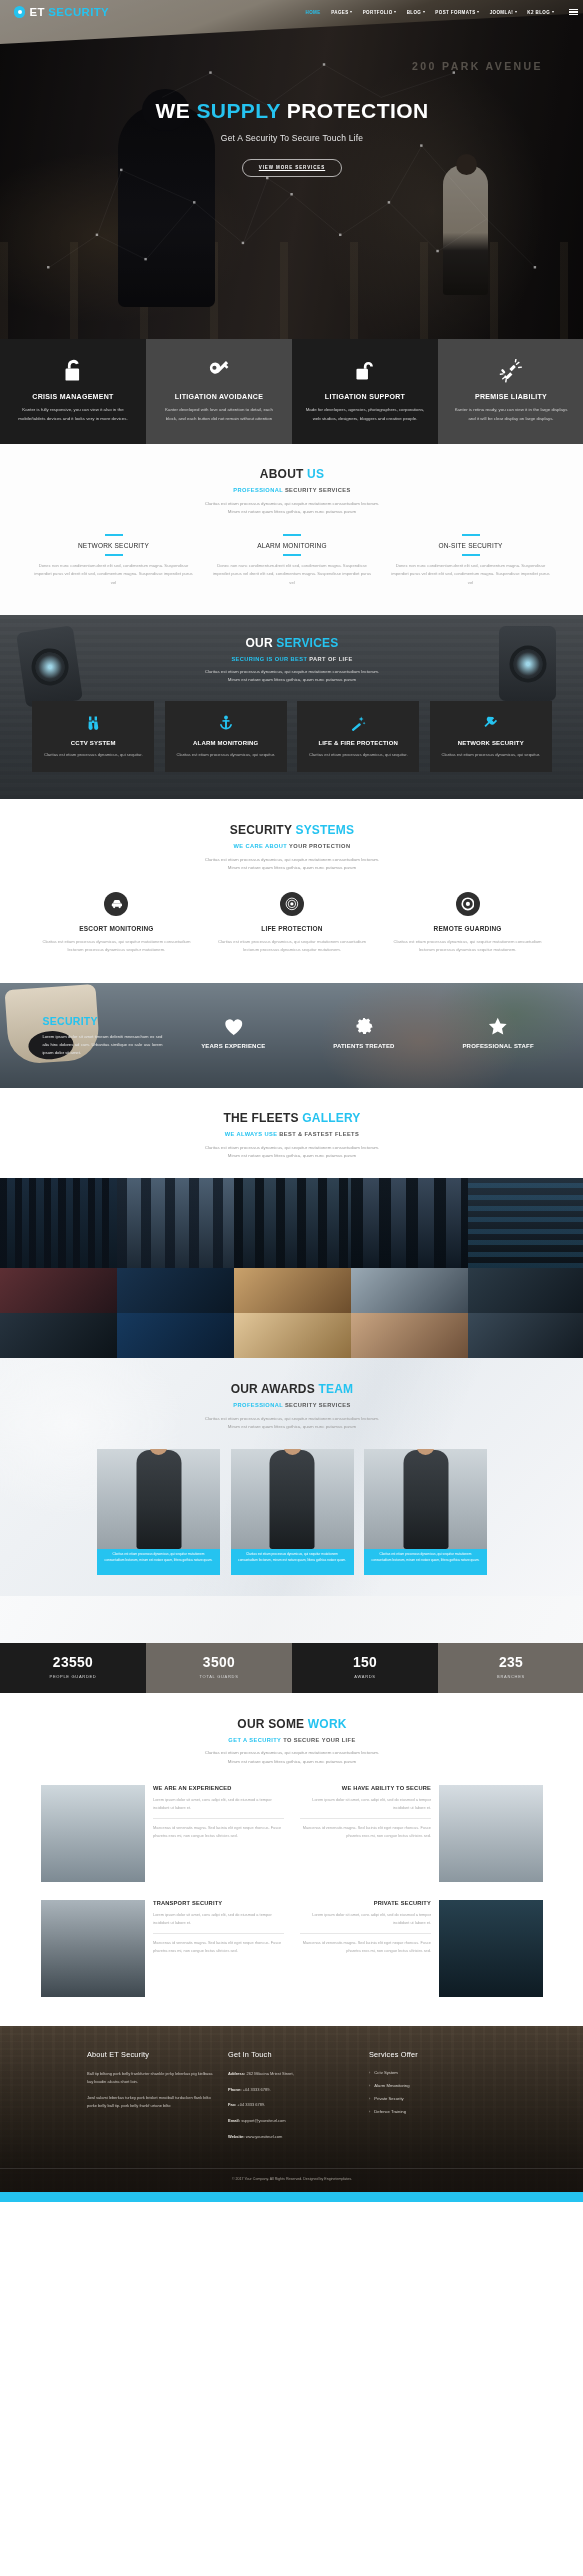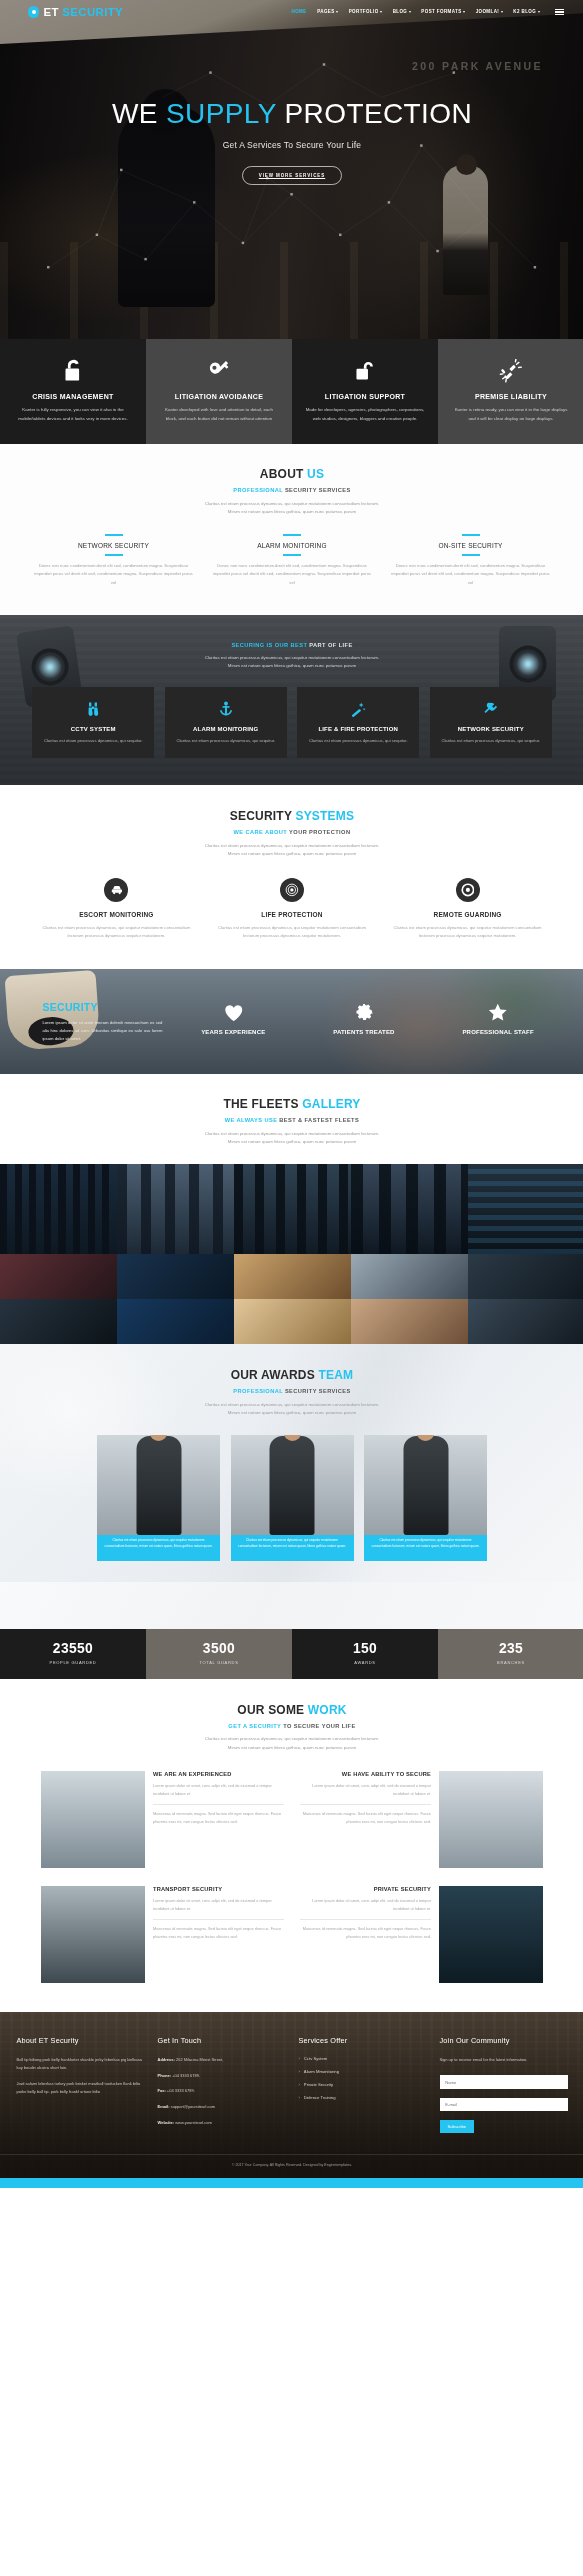--- a/index.html
+++ b/index.html
@@ -33,39 +33,39 @@
     border-radius:19.5px 19.5px 3.2px 3.2px; }
   .hero-person2:after{ content:""; position:absolute; left:13px; top:-11.4px; width:21px; height:21px;
     background:#3a2f26; border-radius:50%; }
   .hero-signage { position:absolute; right:41px; top:60px; font-size:10.5px; letter-spacing:2.4px;
     color:rgba(216,206,188,.55); font-weight:700; }
   .hero-pillars { position:absolute; left:0; right:0; bottom:0; height:97px;
     background:repeating-linear-gradient(90deg, rgba(190,165,120,.13) 0 8px, transparent 8px 70px); }
   .hero-overlay { position:absolute; inset:0; background:rgba(8,8,10,.38); }
   .dots { position:absolute; inset:0; opacity:.55; }
 
-  .navbar { position:relative; z-index:9; height:24px; display:flex; align-items:center;
-    padding:0 15px; }
+  .navbar { position:relative; z-index:9; height:24px; display:flex; 
+    padding:0 1px; }
   .brand { display:flex; align-items:center; gap:4px; margin-left:13px; }
   .brand-mark { width:11.4px; height:11.4px; border-radius:50%; background:#25c3f0;
     display:flex; align-items:center; justify-content:center; }
   .brand-mark i { display:block; width:4px; height:4px; border-radius:50%; background:#fff; }
   .brand-text { font-size:11.4px; font-weight:700; letter-spacing:0.4px; color:#fff; }
   .brand-text em { font-style:normal; color:#25c3f0; }
   .mainnav { margin-left:auto; display:flex; align-items:center; gap:10.5px; padding-right:4.9px; }
   .mainnav a { font-size:4.5px; font-weight:700; letter-spacing:0.4px; color:#fff;
     text-decoration:none; display:flex; align-items:center; gap:1.6px; white-space:nowrap; }
   .mainnav a.active { color:#25c3f0; }
   .caret { width:0;height:0;border-left:1.6px solid transparent;border-right:1.6px solid transparent;
     border-top:2px solid currentColor; display:inline-block; }
   .burger { display:flex; flex-direction:column; gap:1.3px; margin-left:4.9px; }
   .burger span { display:block; width:9px; height:1.3px; background:#fff; }
 
   .hero-copy { position:relative; z-index:8; text-align:center; padding-top:75px; }
-  .hero-title { font-size:28px; font-weight:400; color:#fff; letter-spacing:0.4px; line-height:1.1; }
+  .hero-title { font-size:21px; font-weight:700; color:#fff; letter-spacing:0.4px; line-height:1.1; }
   .hero-title em { font-style:normal; color:#25c3f0; }
   .hero-sub { margin-top:10.5px; font-size:8.5px; color:#e8e8e8; letter-spacing:0.2px; }
   .hero-btn { margin-top:16px; display:inline-block; border:0.8px solid rgba(255,255,255,.65);
     border-radius:16px; color:#fff; font-size:4.5px; letter-spacing:0.9px; font-weight:700;
     padding:5.7px 16px; }
 
   
   .features { display:flex; }
   .feature { width:146px; padding:18px 13px 21px; text-align:center; color:#fff; }
   .feature.dark { background:#1c1c1c; }
@@ -311,21 +311,21 @@
         <span class="burger">
             <span></span>
             <span></span>
             <span></span>
           </span>
       </div>
     </nav>
 
     <div class="hero-copy">
       <h1 class="hero-title"><span>WE </span><em>SUPPLY</em><span> PROTECTION</span></h1>
-      <p class="hero-sub">Get A Services To Secure Your Life</p>
+      <p class="hero-sub">Get A Security To Secure Touch Life</p>
       <a class="hero-btn" href="#">VIEW MORE SERVICES</a>
     </div>
   </section>
 
   <section class="features">
     <div class="feature dark">
       <div class="f-icon">
         <svg width="21" height="24" viewBox="0 0 26 30">
             <path d="M6 12V8a7 7 0 0 1 13.5-2.5l-3.4 1.2A3.6 3.6 0 0 0 9.4 8v4H6z"></path>
             <rect x="3" y="12" width="17" height="15" rx="1.5"></rect>
@@ -403,20 +403,21 @@
   <section class="services">
     <div class="svc-bg"></div>
     <div class="cam left">
         <span class="lens"></span>
       </div>
     <div class="cam right">
         <span class="lens"></span>
       </div>
     <div class="svc-inner">
       <div class="sect-head">
+        <h2 class="sh-title light"><span>OUR </span><em>SERVICES</em></h2>
         <div class="sh-sub" style="color:#e6e6e6"><em>SECURING IS OUR BEST</em><span> PART OF LIFE</span></div>
         <div class="sh-desc light">
           <div>Claritas est etiam processus dynamicus, qui sequitur mutationem consuetudium lectorum.</div>
             <div>Mirum est notare quam littera gothica, quam nunc putamus parum</div>
         </div>
       </div>
       <div class="svc-cards">
         <div class="svc-card">
           <div class="svc-ic">
               <svg width="16" height="16" viewBox="0 0 20 20">
@@ -754,27 +755,20 @@
               <span class="chev">›</span>
               <span>Private Security</span>
             </li>
           <li>
               <span class="chev">›</span>
               <span>Defence Training</span>
             </li>
         </ul>
       </div>
 
-      <div class="fcol">
-        <h4>Join Our Community</h4>
-        <p>Sign up to receive email for the latest information.</p>
-        <input class="finput" type="text" placeholder="Name" style="">
-        <input class="finput" type="text" placeholder="E-mail" style="">
-        <button class="fsub">Subscribe</button>
-      </div>
 
     </div>
     <div class="copy">© 2017 Your Company. All Rights Reserved. Designed by Enginetemplates.</div>
   </footer>
 
   <div class="bottom-bar"></div>
 </div>
 
 
 </body></html>

